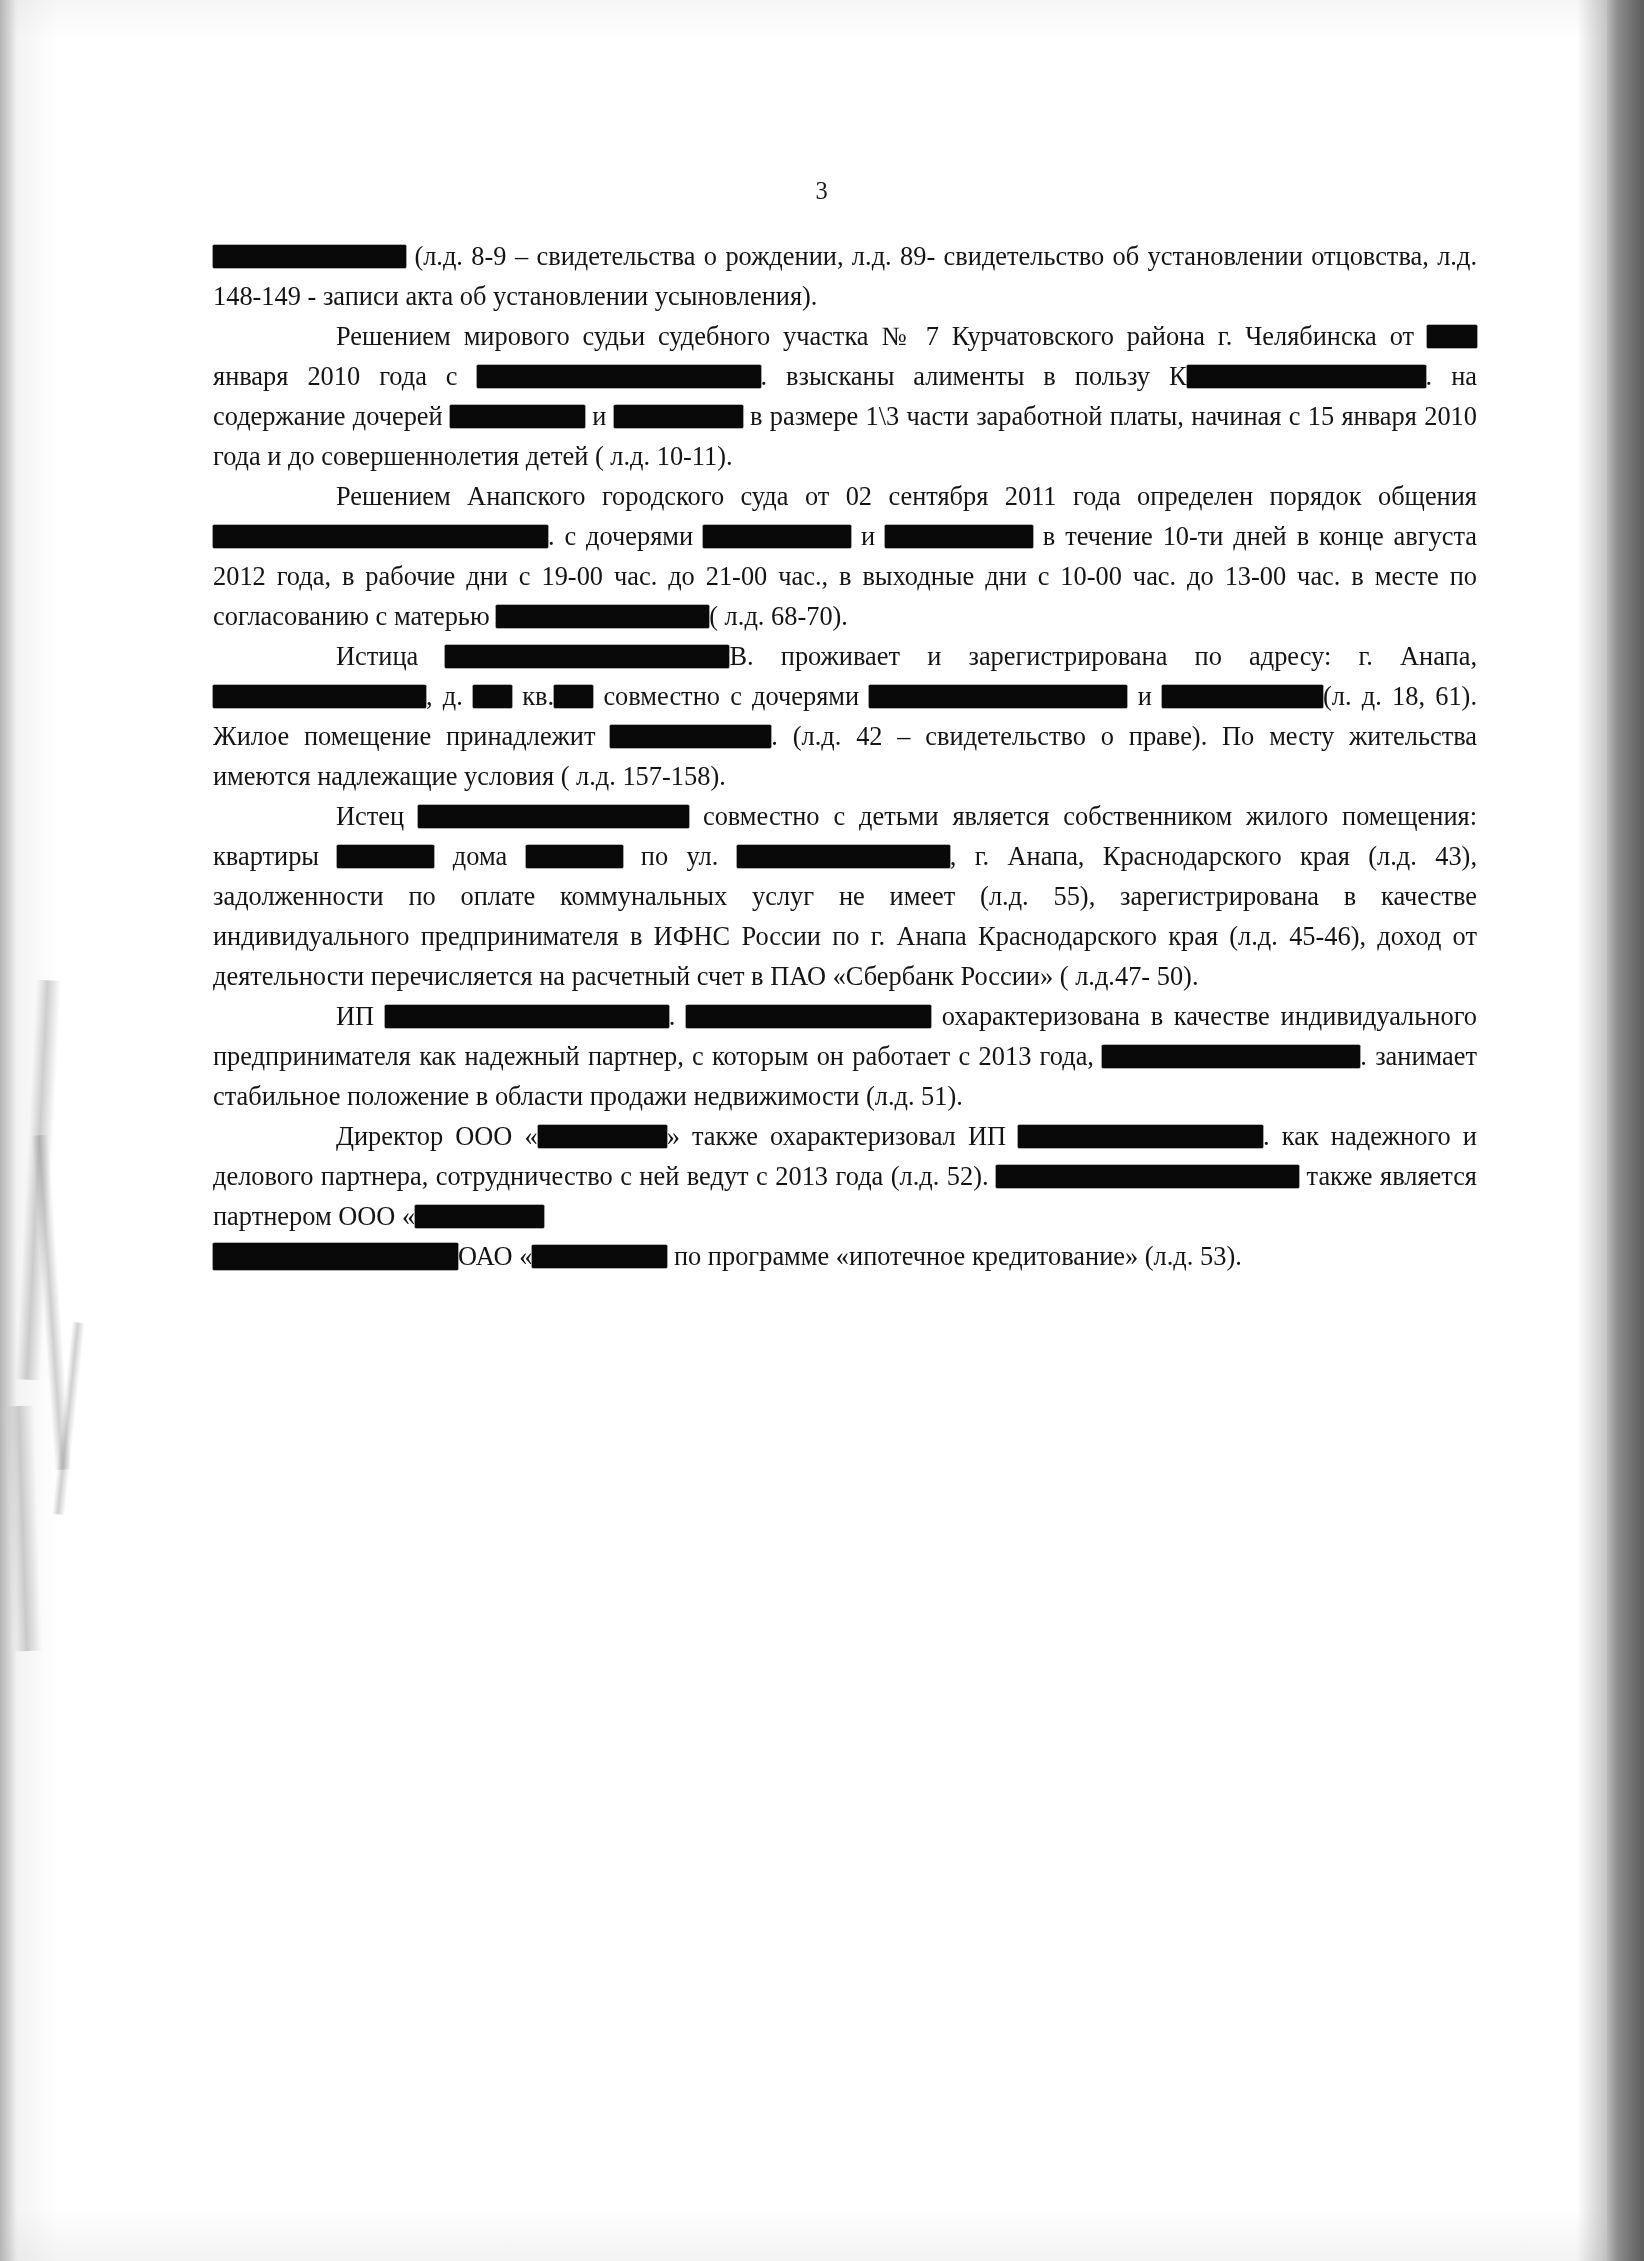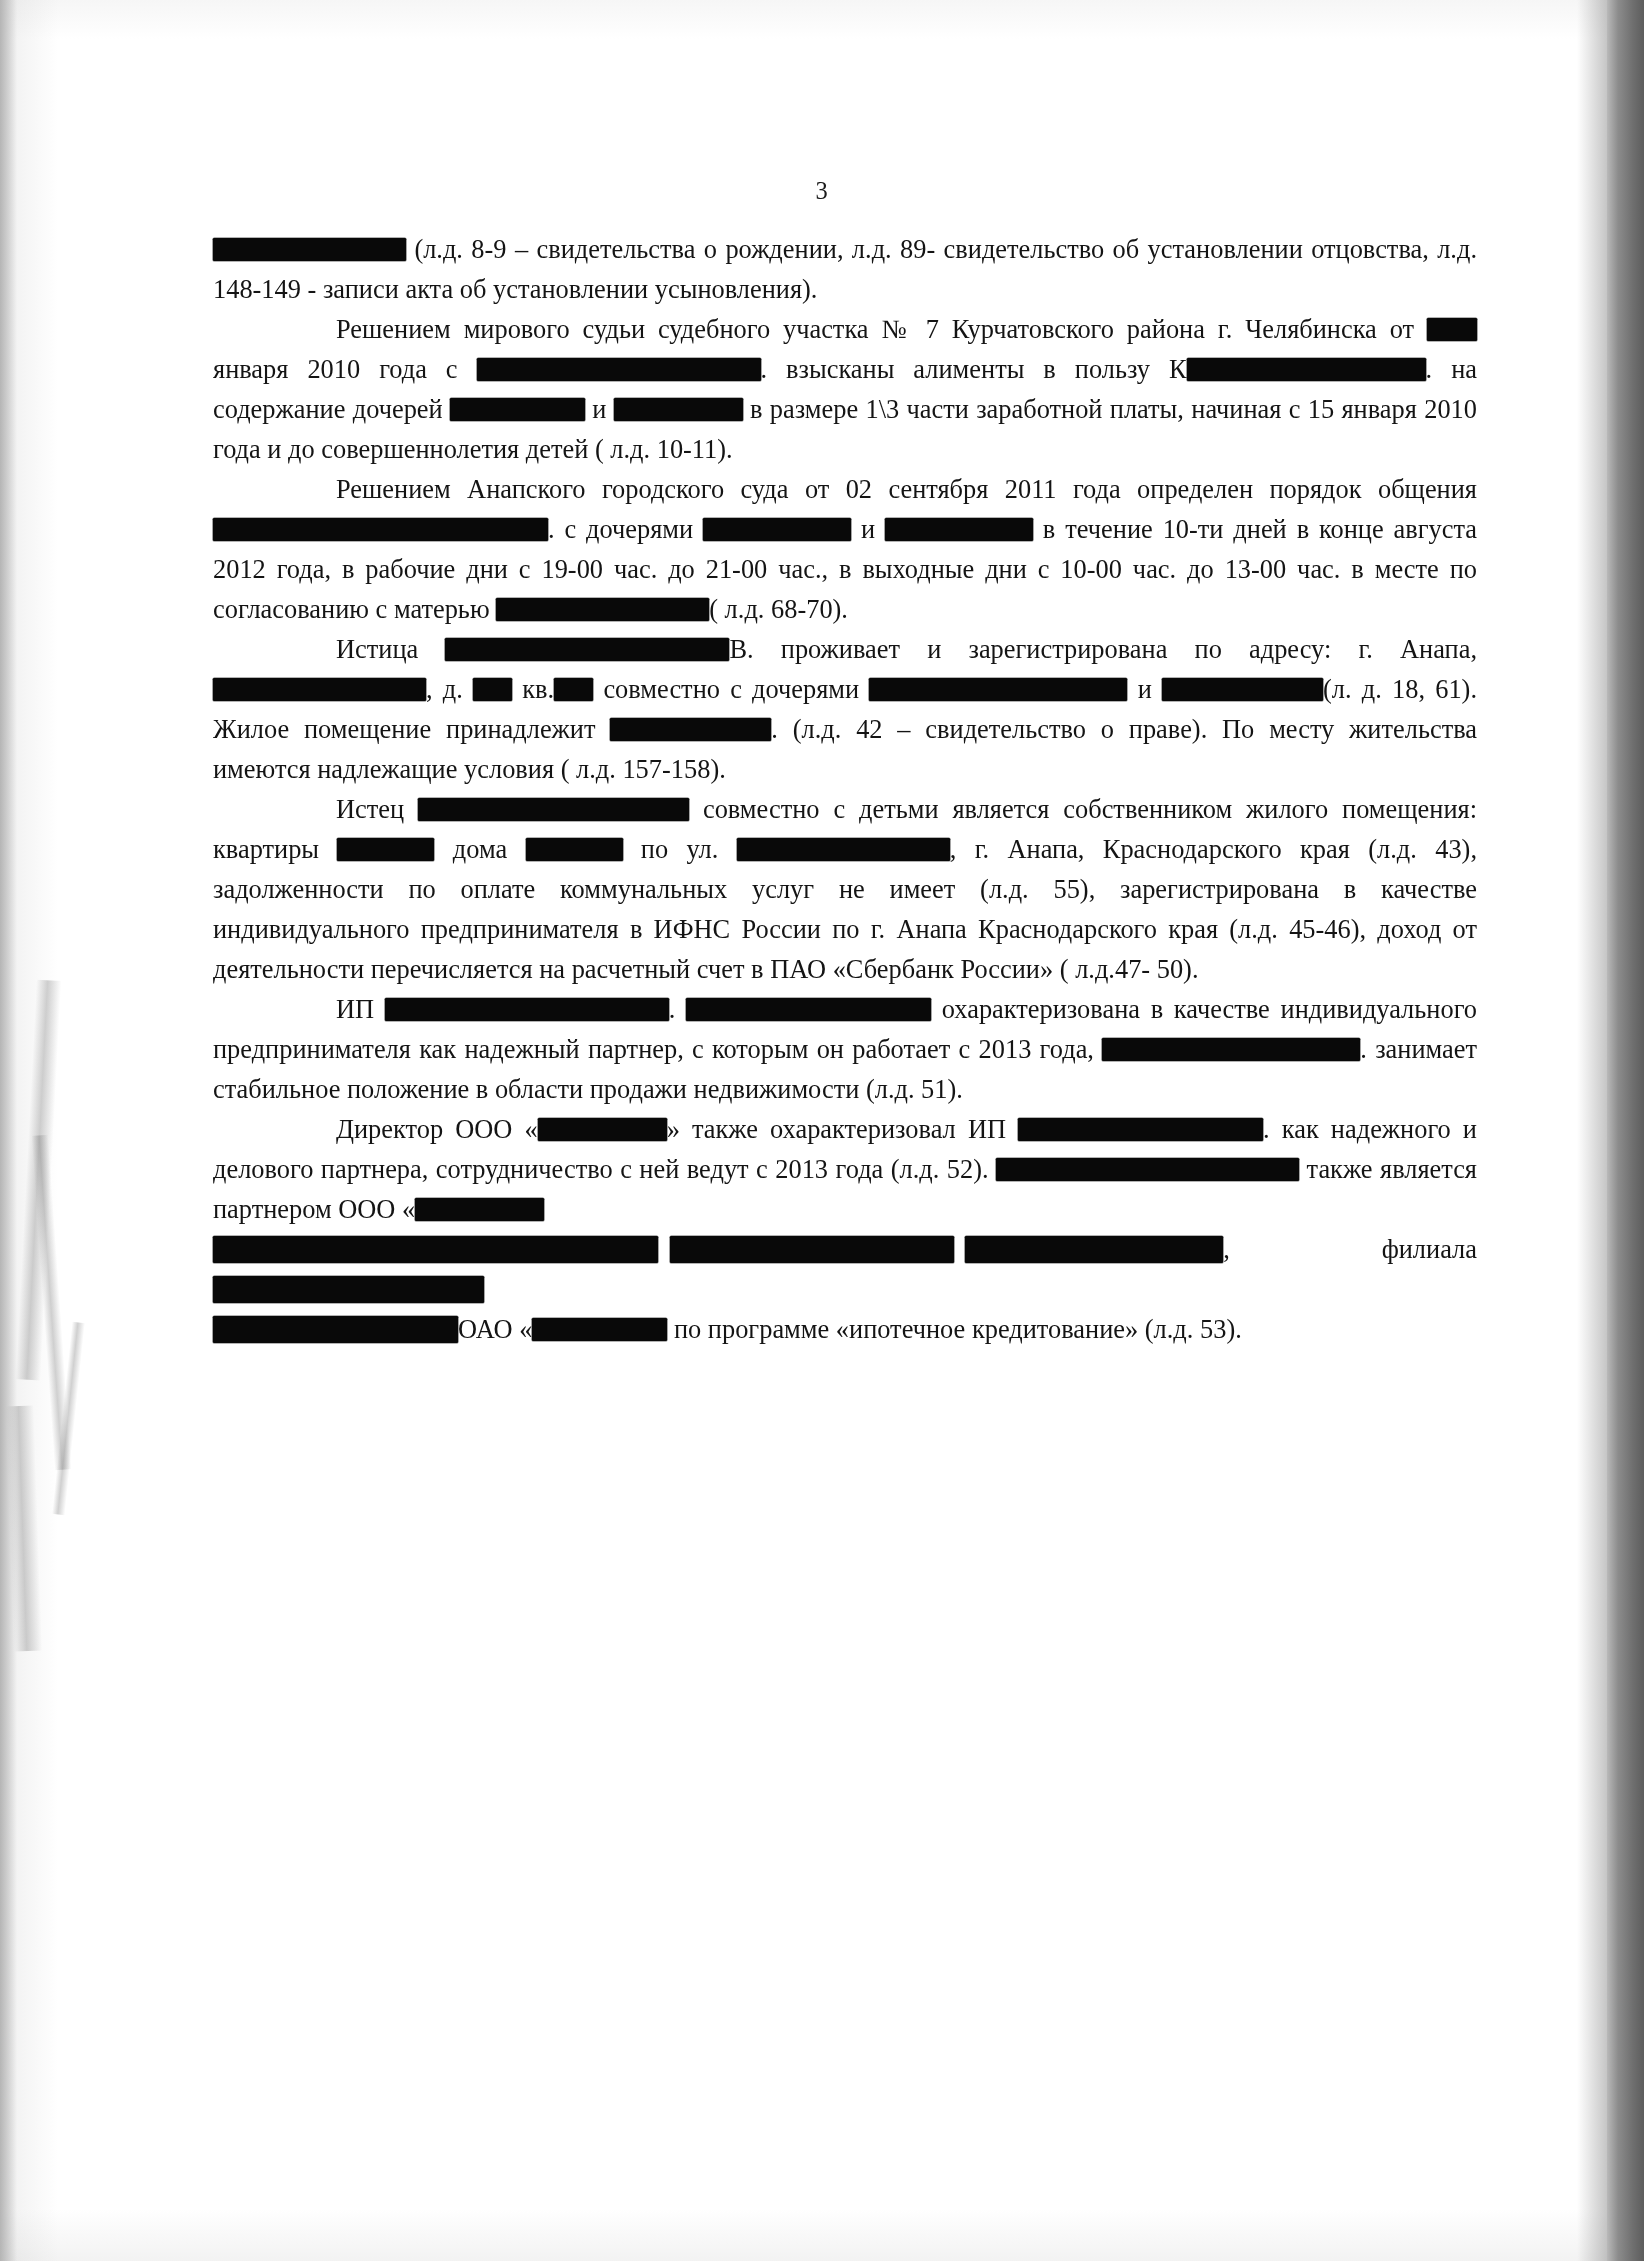--- a/index.html
+++ b/index.html
@@ -78,21 +78,21 @@
     position: absolute;
     left: 213px;
     top: 229px;
     width: 1264px;
     font-size: 26.4px;
     line-height: 40px;
     color: #141414;
     text-align: justify;
   }
   .para {
-    margin: 0 0 0 0;
+    margin: 7px 0 0 0;
     text-indent: 0;
     text-align: justify;
     text-justify: inter-word;
   }
   .para + .para { margin-top: 0; }
   .indent { display: inline-block; width: 123px; }
 
   
   .redact {
     display: inline-block;
@@ -120,21 +120,20 @@
   <div class="page-number">3</div>
 
   <div class="body-text" id="body-text">
       <p class="para"><span class="redact r-h" style="width: 193px;"></span>  (л.д. 8-9 – свидетельства о рождении, л.д. 89- свидетельство об установлении отцовства, л.д. 148-149 - записи акта об установлении усыновления).</p>
       <p class="para"><span class="indent"></span>Решением мирового судьи судебного участка № 7 Курчатовского района г. Челябинска от <span class="redact r-h" style="width: 50px;"></span> января 2010 года с <span class="redact r-h" style="width: 284px;"></span>. взысканы алименты в пользу К<span class="redact r-h" style="width: 239px;"></span>. на содержание дочерей <span class="redact r-h" style="width: 135px;"></span> и <span class="redact r-h" style="width: 129px;"></span> в размере 1\3 части заработной платы, начиная  с 15 января  2010 года и до совершеннолетия детей ( л.д. 10-11).</p>
       <p class="para"><span class="indent"></span>Решением   Анапского городского суда   от 02 сентября 2011 года определен порядок общения  <span class="redact r-h" style="width: 335px;"></span>.  с дочерями  <span class="redact r-h" style="width: 148px;"></span> и <span class="redact r-h" style="width: 148px;"></span> в течение 10-ти дней  в конце августа 2012 года, в рабочие дни  с 19-00 час.   до 21-00 час., в выходные дни с 10-00 час. до   13-00 час. в месте по согласованию с матерью <span class="redact r-h" style="width: 213px;"></span>( л.д. 68-70).</p>
       <p class="para"><span class="indent"></span>Истица <span class="redact r-h" style="width: 284px;"></span>В. проживает и зарегистрирована по адресу: г. Анапа, <span class="redact r-h" style="width: 213px;"></span>, д. <span class="redact r-h" style="width: 39px;"></span> кв.<span class="redact r-h" style="width: 39px;"></span> совместно с дочерями <span class="redact r-h" style="width: 258px;"></span> и <span class="redact r-h" style="width: 161px;"></span>(л. д. 18, 61). Жилое помещение принадлежит <span class="redact r-h" style="width: 161px;"></span>. (л.д. 42 – свидетельство о праве). По месту жительства имеются надлежащие условия ( л.д. 157-158).</p>
       <p class="para"><span class="indent"></span>Истец <span class="redact r-h" style="width: 271px;"></span> совместно с детьми является собственником жилого помещения: квартиры <span class="redact r-h" style="width: 97px;"></span> дома <span class="redact r-h" style="width: 97px;"></span> по ул. <span class="redact r-h" style="width: 213px;"></span>, г. Анапа, Краснодарского края (л.д. 43),  задолженности по оплате коммунальных услуг не имеет (л.д. 55), зарегистрирована в качестве индивидуального предпринимателя в ИФНС   России по г. Анапа Краснодарского края (л.д. 45-46), доход от деятельности перечисляется на расчетный счет в ПАО «Сбербанк России» ( л.д.47- 50).</p>
       <p class="para"><span class="indent"></span>ИП  <span class="redact r-h" style="width: 284px;"></span>. <span class="redact r-h" style="width: 245px;"></span> охарактеризована  в качестве индивидуального предпринимателя   как надежный партнер, с которым он работает с 2013 года,  <span class="redact r-h" style="width: 258px;"></span>. занимает стабильное  положение  в области продажи  недвижимости (л.д. 51).</p>
       <p class="para"><span class="indent"></span>Директор ООО «<span class="redact r-h" style="width: 129px;"></span>» также охарактеризовал  ИП <span class="redact r-h" style="width: 245px;"></span>. как надежного и делового партнера,  сотрудничество с ней ведут с 2013 года (л.д. 52). <span class="redact r-h" style="width: 303px;"></span> также является партнером    ООО «<span class="redact r-h" style="width: 129px;"></span></p>
-      <p class="para"><span class="redact r-h2" style="width: 445px; margin-right: 11.6px;"></span><span class="redact r-h2" style="width: 284px; margin-right: 11.6px;"></span><span class="redact r-h2" style="width: 258px; margin-right: 0px;"></span>, филиала<span class="redact r-h2" style="width: 271px; margin-right: 11.6px;"></span></p>
       <p class="para"><span class="redact r-h2" style="width: 245px;"></span>ОАО «<span class="redact r-h" style="width: 135px;"></span> по программе «ипотечное кредитование» (л.д. 53).</p>
     </div>
 
   <div class="scan-edge-left"></div>
   <div class="scan-edge-right-soft"></div>
   <div class="scan-edge-right"></div>
 </div>
 
 
 </body></html>

